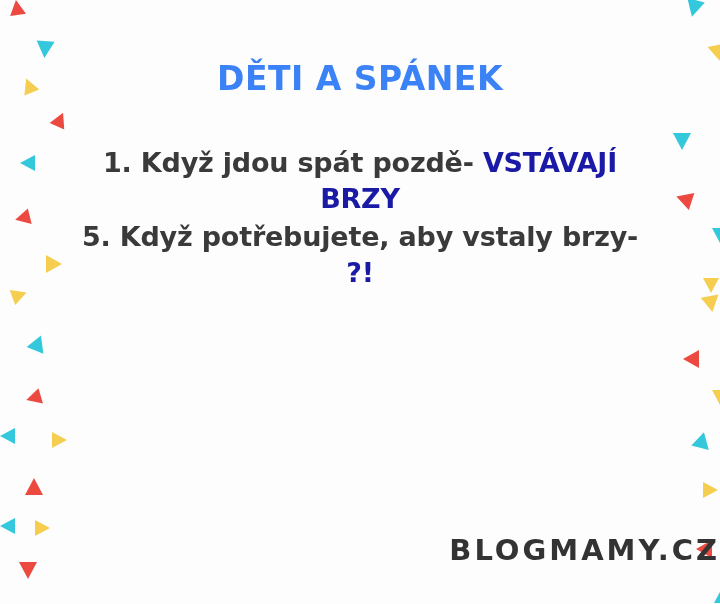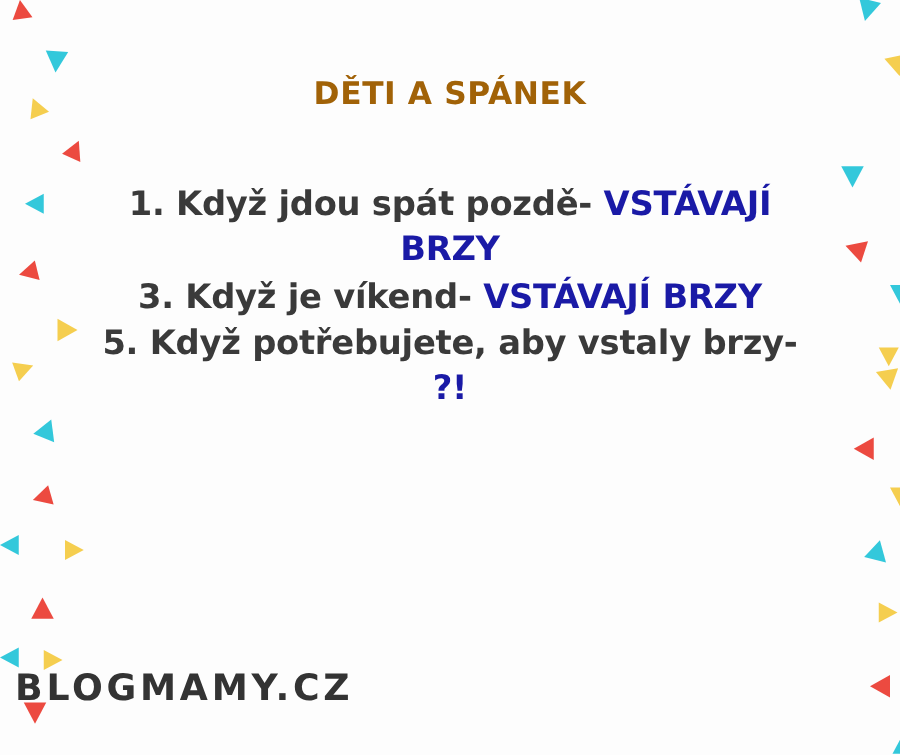--- a/index.html
+++ b/index.html
@@ -46,29 +46,29 @@
     height: 604px;
     display: flex;
     flex-direction: column;
     align-items: center;
   }
 
   #poster-title {
     margin-top: 62px;
     font-family: "DejaVu Sans", sans-serif;
     font-weight: bold;
-    font-size: 25px;
+    font-size: 33px;
     letter-spacing: 0.5px;
-    color: #a16207;
+    color: #3b82f6;
     text-align: center;
     line-height: 1;
   }
 
   #list-block {
-    margin-top: 42px;
+    margin-top: 28px;
     width: 580px;
     text-align: center;
   }
 
   .list-item {
     font-family: "DejaVu Sans", sans-serif;
     font-weight: bold;
     font-size: 27px;
     line-height: 1.33;
     color: #3a3a3a;
@@ -79,21 +79,21 @@
 
   .hl {
     color: #1a1aa6;
   }
 
   #footer-brand {
     position: absolute;
     left: 12px;
     right: 0;
     top: 533px;
-    text-align: left;
+    text-align: right;
     font-family: "DejaVu Sans", sans-serif;
     font-weight: bold;
     font-size: 29px;
     letter-spacing: 3px;
     color: #333333;
   }
 </style>
 </head>
 <body>
 
@@ -136,24 +136,20 @@
     <h1 id="poster-title">DĚTI A SPÁNEK</h1>
 
     <div id="list-block">
 
       <p class="list-item">
         <span>1. Když jdou spát pozdě-</span>
         <span class="hl">VSTÁVAJÍ BRZY</span>
       </p>
 
 
-      <p class="list-item">
-        <span>3. Když je víkend-</span>
-        <span class="hl">VSTÁVAJÍ BRZY</span>
-      </p>
 
       <p class="list-item">
         <span>5. Když potřebujete, aby vstaly brzy-</span>
         <span class="hl">?!</span>
       </p>
 
     </div>
   </div>
 
   <div id="footer-brand">BLOGMAMY.CZ</div>

